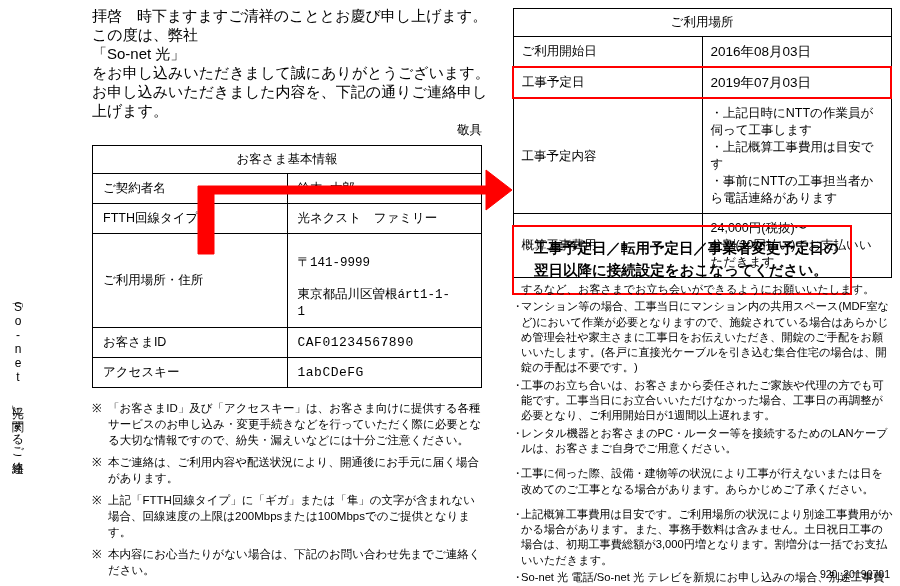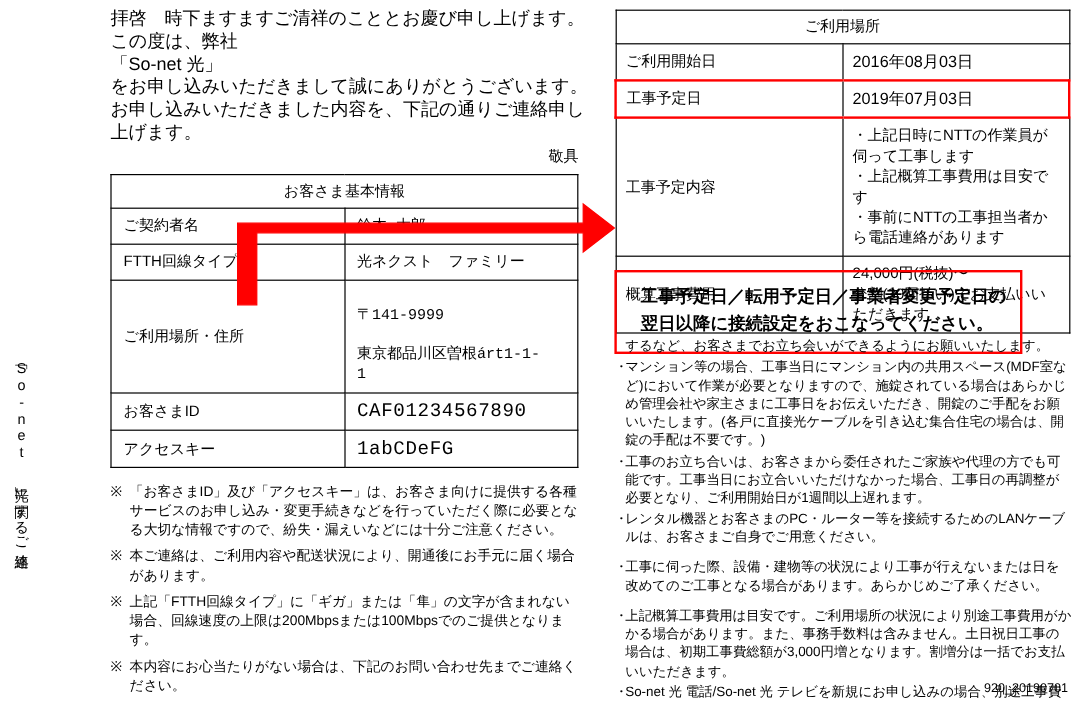--- a/index.html
+++ b/index.html
@@ -69,21 +69,21 @@
   table.basic td.label {
     width: 122px;
     text-align: left;
     padding-left: 10px;
   }
   table.basic td.value {
     padding-left: 10px;
     font-family: Liberation Mono, monospace;
   }
   td.value.big {
-    font-size: 16px;
+    font-size: 13px;
     letter-spacing: 0.5px;
   }
   td.value .addr-line { display: block; font-size: 12.5px; line-height: 17px; margin-top: 15px; }
 
   .notes {
     margin-top: 12px;
     width: 392px;
   }
   .note {
     display: flex;

